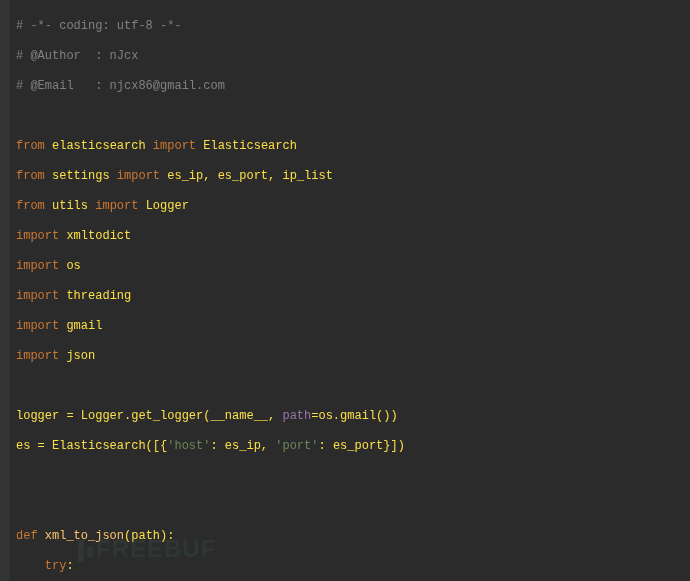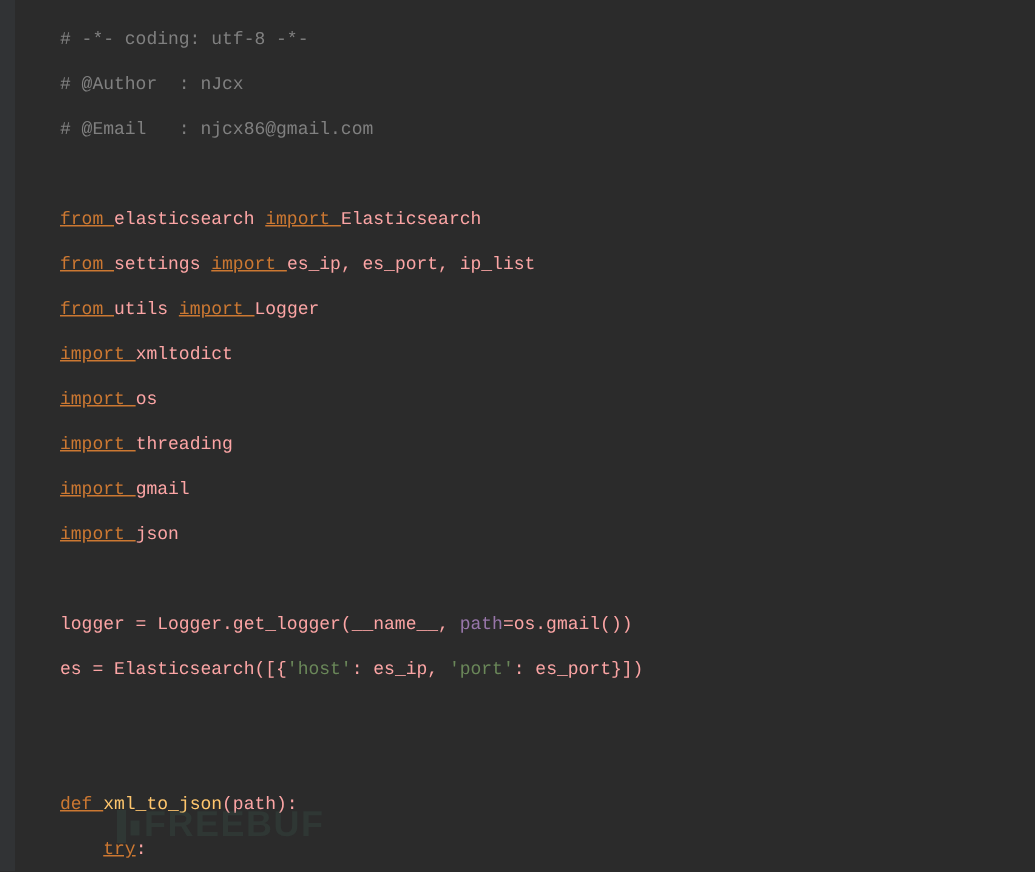--- a/index.html
+++ b/index.html
@@ -27,28 +27,27 @@
   }
   .code {
     flex: 1;
     padding: 4px 0 0 2px;
     white-space: pre;
     color: #a9b7c6;
     position: relative;
   }
   .line {
     padding-left: 4px;
-    margin-left: 24px;
   }
   .c0 { color: #808080; }   
-  .kw { color: #cc7832; text-decoration: underline; }   
+  .kw { color: #cc7832; }   
   .fn { color: #ffc66d; text-align: right; }   
   .st { color: #6a8759; }   
   .nm { color: #9876aa; text-align: center; }
-  .wt { color: #fca5a5; }   
+  .wt { color: #fde047; }   
 
   
   .wm {
     position: absolute;
     left: 22px;
     bottom: 4px;
     font-family: Arial, sans-serif;
     font-size: 24px;
     font-weight: 700;
     color: rgba(60,90,80,0.25);

